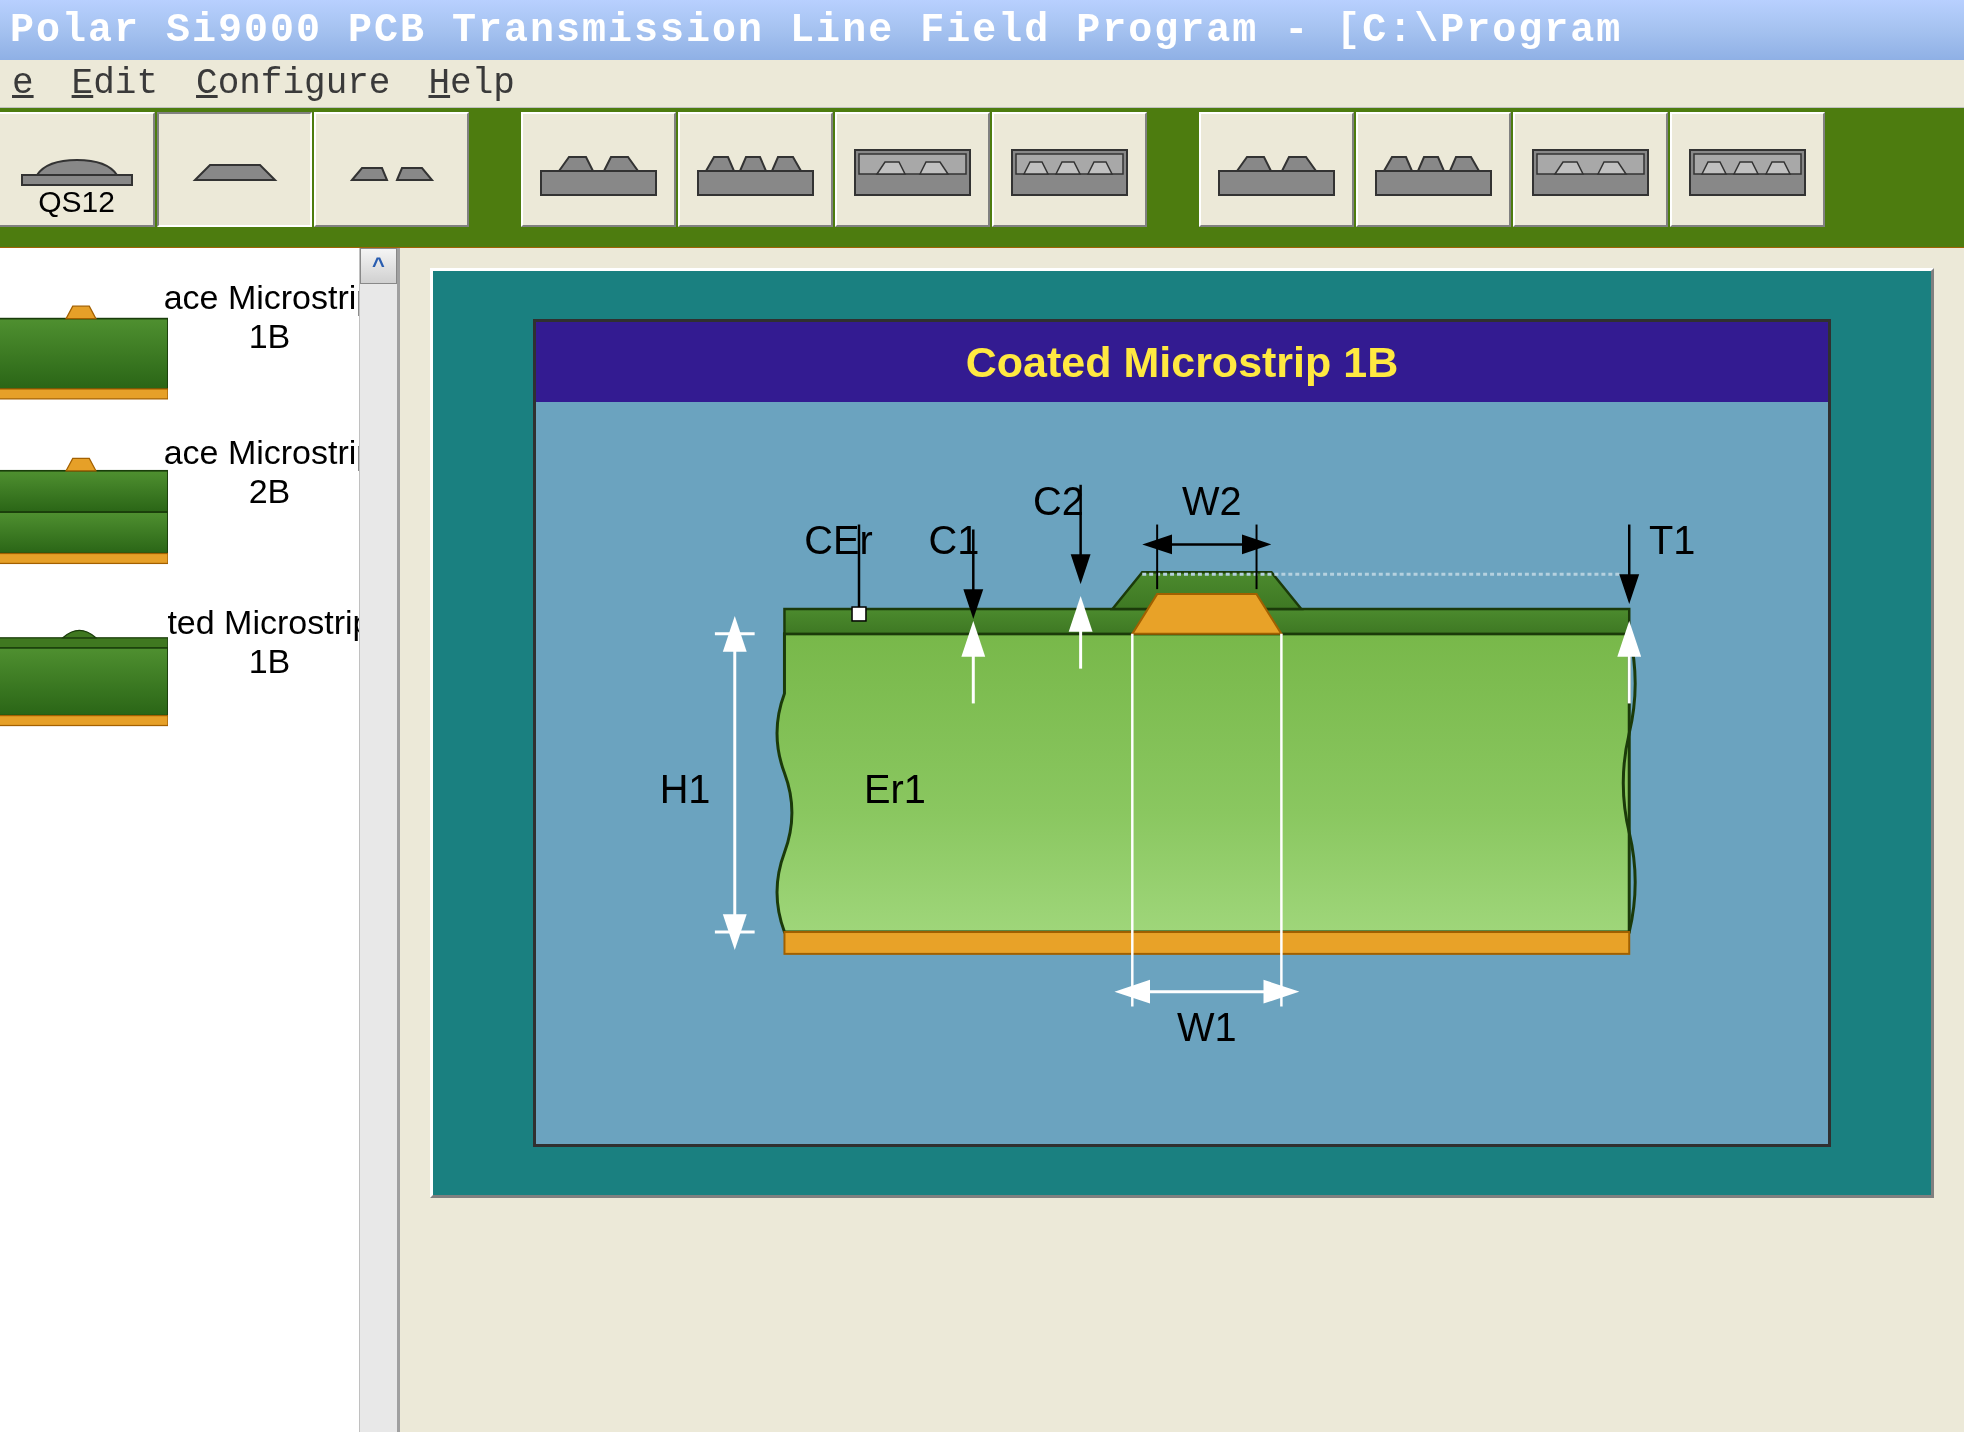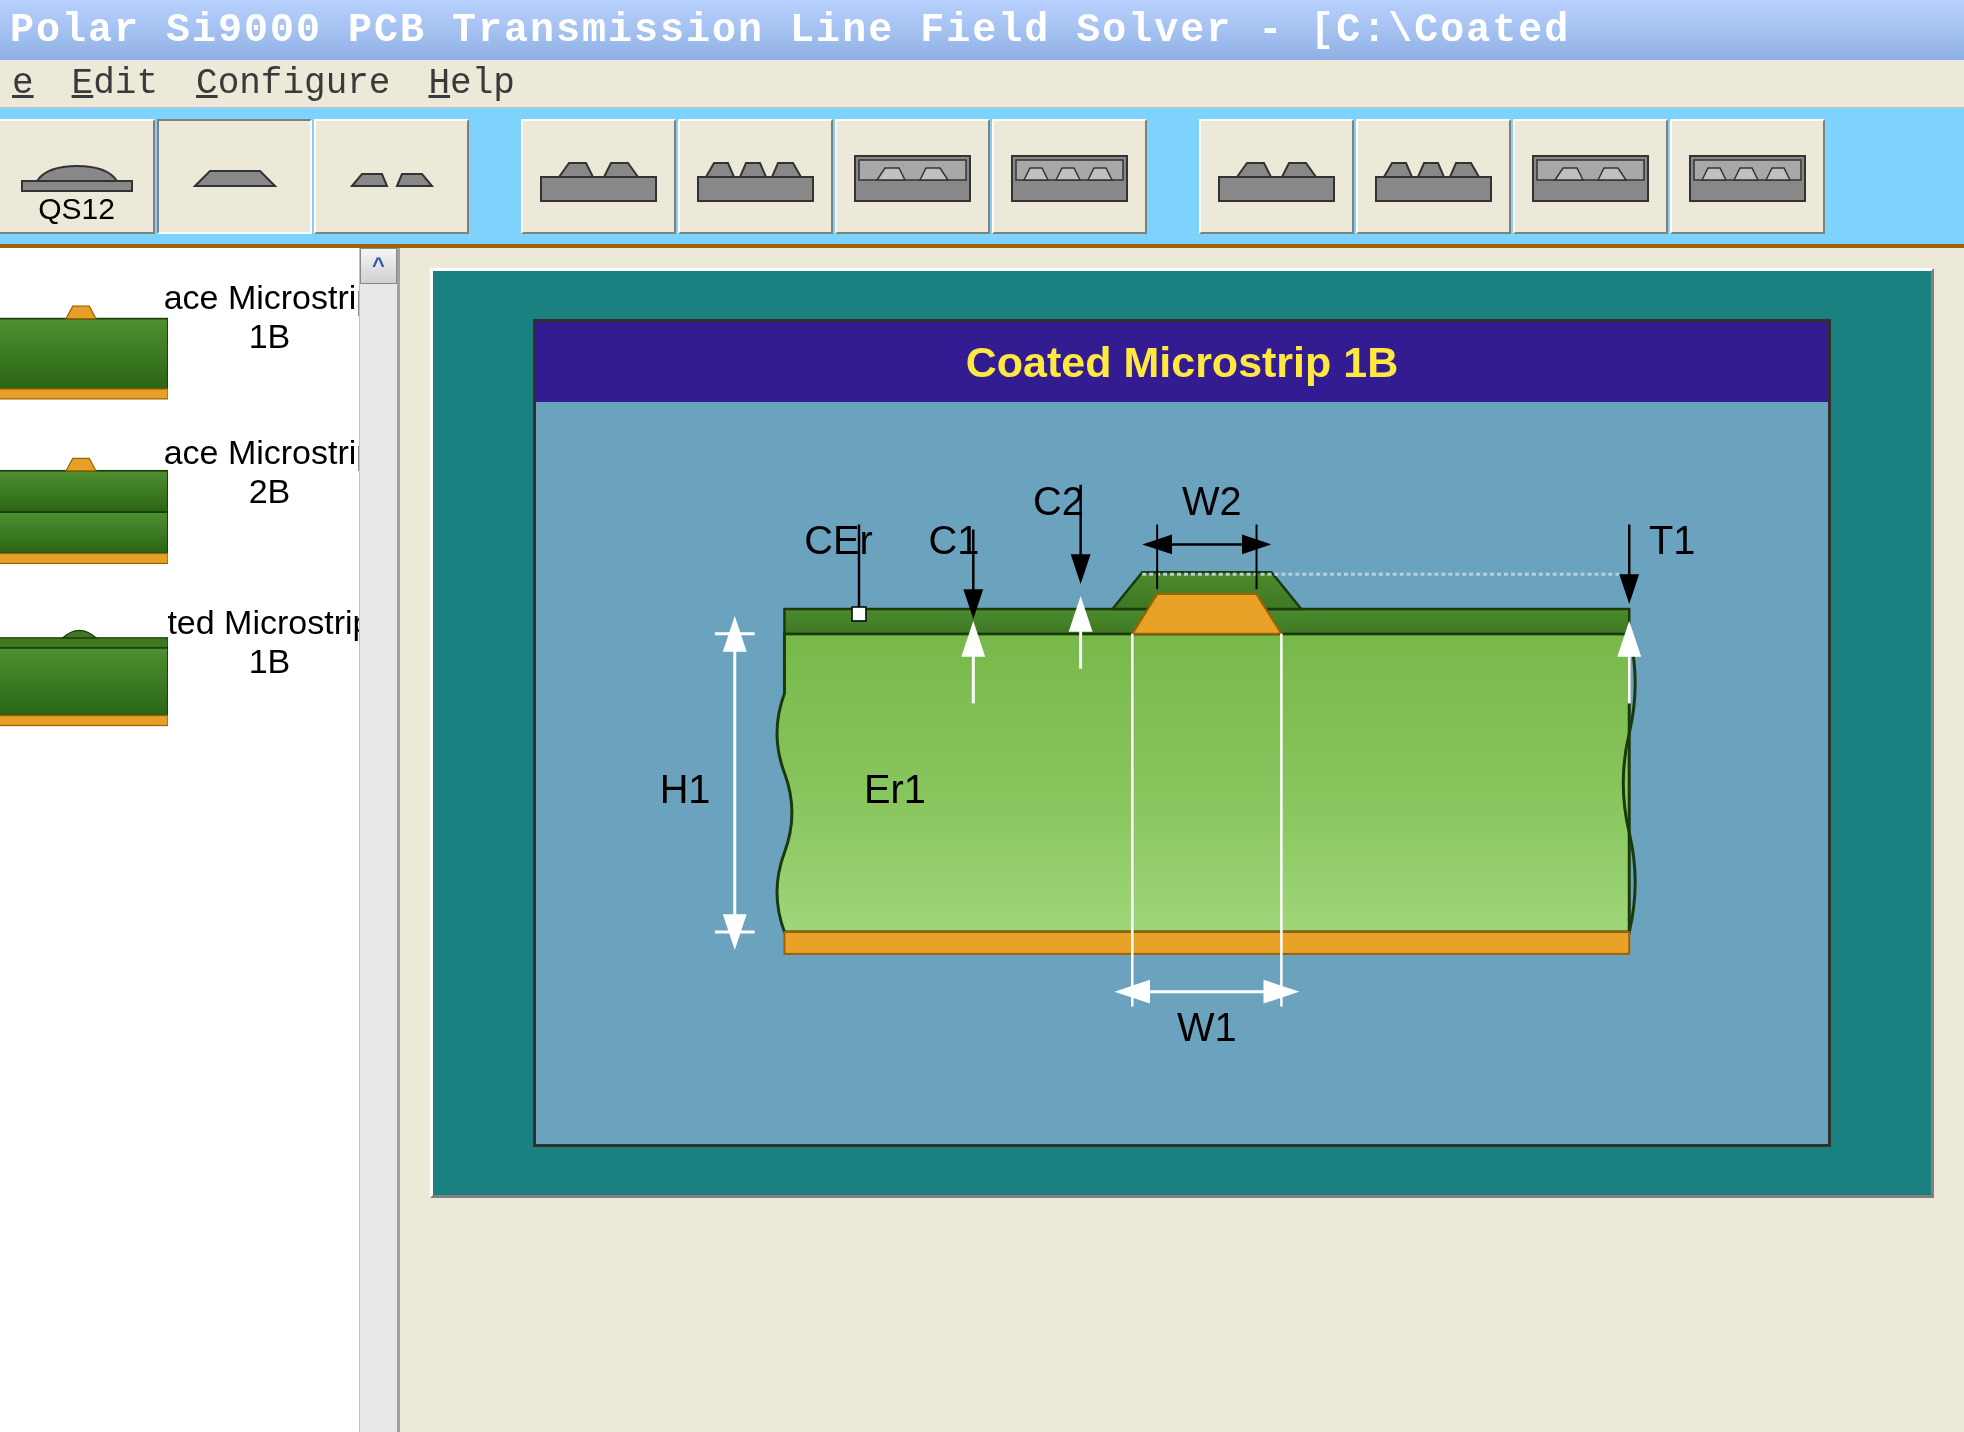--- a/index.html
+++ b/index.html
@@ -39,26 +39,25 @@
     gap: 30px;
     font-family: "Courier New", monospace;
     font-size: 36px;
     color: #3a3a3a;
   }
   .menubar .menuitem { cursor: pointer; padding: 2px 4px; }
   .menubar .menuitem .ul { text-decoration: underline; }
 
   
   .toolbar {
-    background: #7dd3fc;
+    background: #4d7c0f;
     height: 140px;
     display: flex;
-    align-items: center;
     padding: 4px 0 4px 0;
-    border-bottom: 4px solid #a16207;
+    border-bottom: 1px solid #a16207;
     gap: 0;
   }
   .toolbar .sep {
     width: 50px;
   }
   .toolbar .tbtn {
     width: 155px;
     height: 115px;
     background: #ece9d8;
     border: 2px solid #ece9d8;
@@ -183,21 +182,21 @@
   }
   .diagram-wrap {
     position:absolute;
     top:80px;left:0;right:0;bottom:0;
   }
 </style>
 </head>
 <body>
 
 <div class="titlebar">
-  <span>Polar Si9000 PCB Transmission Line Field Solver - [C:\Coated</span>
+  <span>Polar Si9000 PCB Transmission Line Field Program - [C:\Program</span>
 </div>
 
 <div class="menubar">
   <span class="menuitem"><span class="ul">e</span></span>
   <span class="menuitem"><span class="ul">E</span>dit</span>
   <span class="menuitem"><span class="ul">C</span>onfigure</span>
   <span class="menuitem"><span class="ul">H</span>elp</span>
 </div>
 
 <div class="toolbar">

